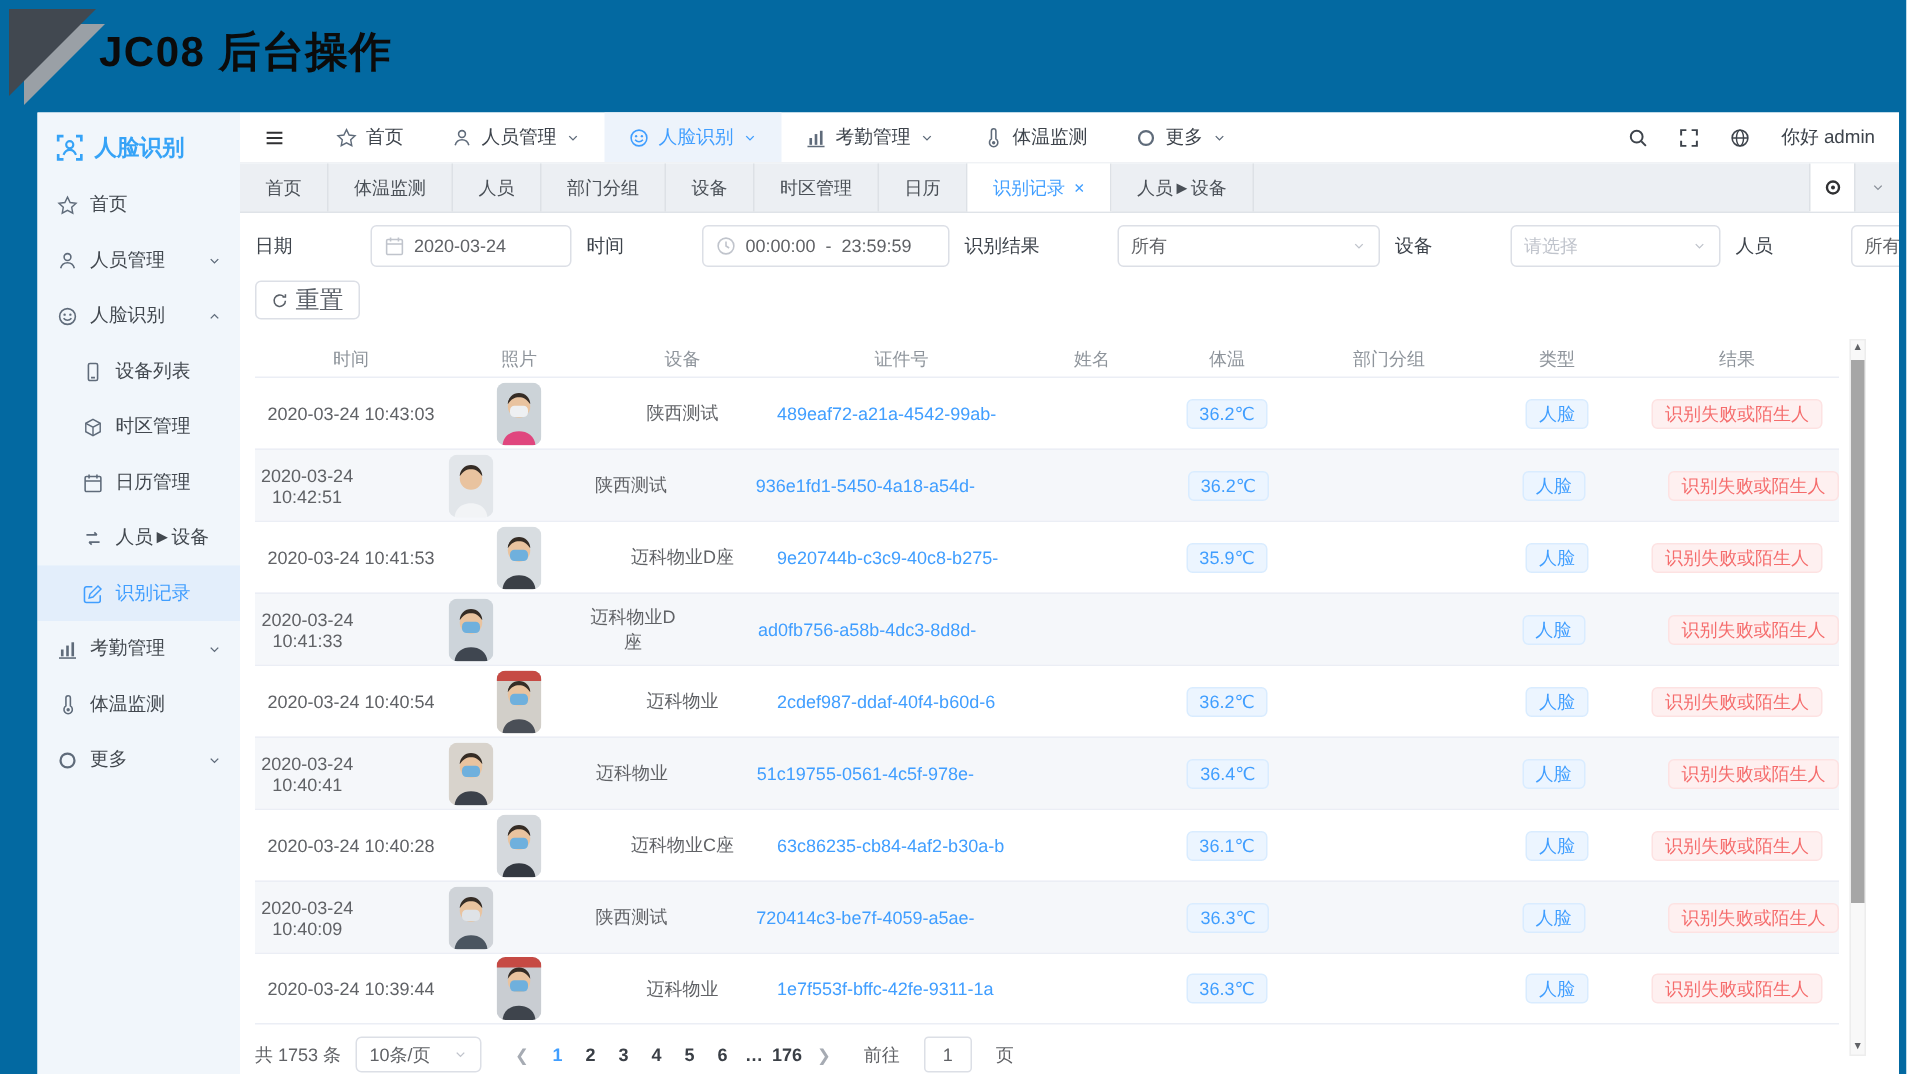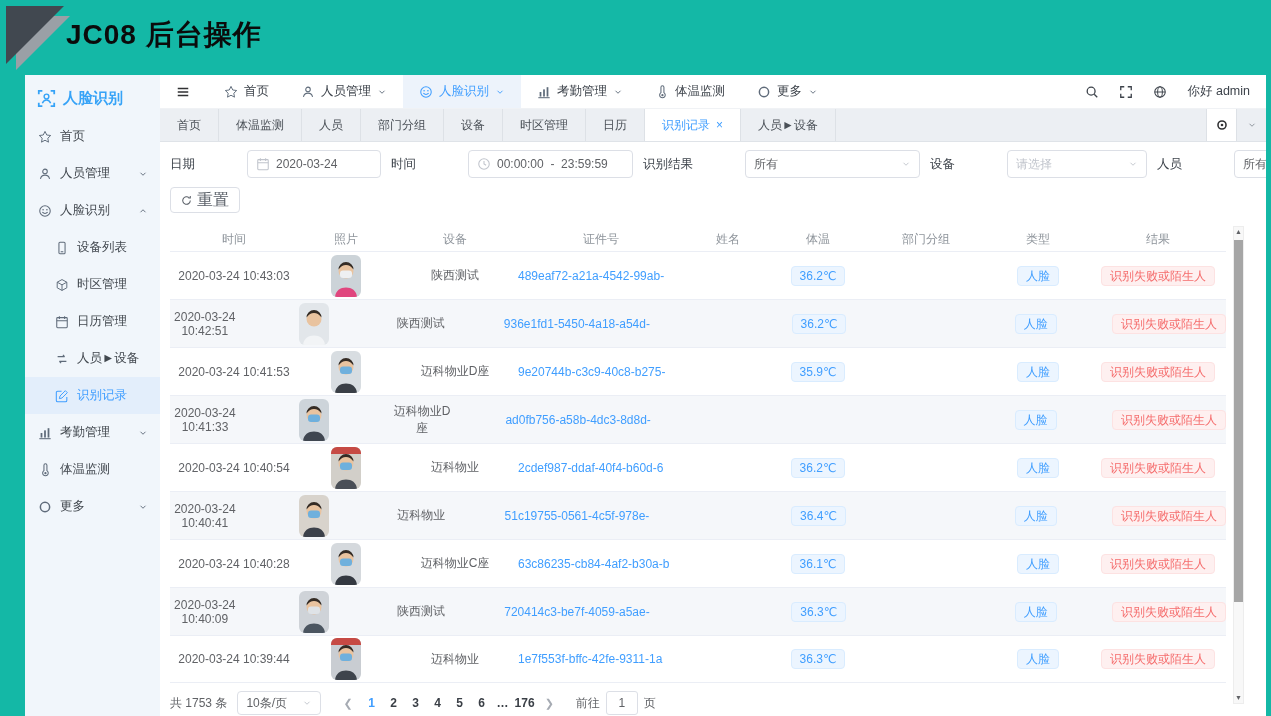--- a/index.html
+++ b/index.html
@@ -1,18 +1,18 @@
 <!DOCTYPE html>
 <html><head>
 <meta charset="utf-8">
 <style>
   * { margin:0; padding:0; box-sizing:border-box; }
   html,body { background:#fff; }
   body { font-family:"Liberation Sans","DejaVu Sans",sans-serif; color:#303133; }
-  .page { position:relative; width:1271px; height:716px; background:#14b8a6; overflow:hidden; }
+  .page { position:relative; width:1271px; height:716px; background:#0369a1; overflow:hidden; }
 
   
   .fold-light { position:absolute; left:16px; top:16px; width:0; height:0;
     border-top:54px solid #9aa0a6; border-right:54px solid transparent; }
   .fold-dark { position:absolute; left:6px; top:6px; width:0; height:0;
     border-top:58px solid #414850; border-right:58px solid transparent; }
   .caption { position:absolute; left:66px; top:16px; font-size:28px; font-weight:800; color:#0b0b0b; letter-spacing:1px; }
 
   
   .app { position:absolute; left:25px; top:75px; width:1241px; height:641px; display:flex; background:#fff; }
@@ -92,21 +92,21 @@
   .vs-thumb { position:absolute; left:0; top:13px; width:100%; height:362px; background:#a6a6a6; cursor:grab; }
 
   
   .pagination { display:flex; align-items:center; height:28px; margin-top:6px; font-size:12px; color:#606266; }
   .pg-total { margin-right:10px; white-space:nowrap; }
   .pg-size { width:84px; height:24px; margin-right:14px; }
   .pg-arrow { color:#a6abb3; padding:0 8px; cursor:pointer; font-size:11px; }
   .pg-num { min-width:22px; text-align:center; font-weight:700; color:#3a3f46; cursor:pointer; padding:0 2px; }
   .pg-num.active { color:#409EFF; }
   .pg-ellipsis { color:#3a3f46; font-weight:700; padding:0 4px; }
-  .pg-goto { display:flex; align-items:center; gap:6px; margin-left:14px; }
+  .pg-goto { display:flex; align-items:center; gap:16px; margin-left:14px; }
   .pg-input { width:32px; height:24px; border:1px solid #dcdfe6; border-radius:3px; text-align:center; font-size:12px; color:#606266; outline:none; font-family:inherit; }
 
   .icn { display:inline-flex; }
   .icn svg { width:14px; height:14px; display:block; }
   .icn.sm svg { width:11px; height:11px; }
   .icn.caret svg { width:10px; height:10px; }
   .icn.caret.up svg { transform:rotate(180deg); }
 </style>
 </head>
 <body>

